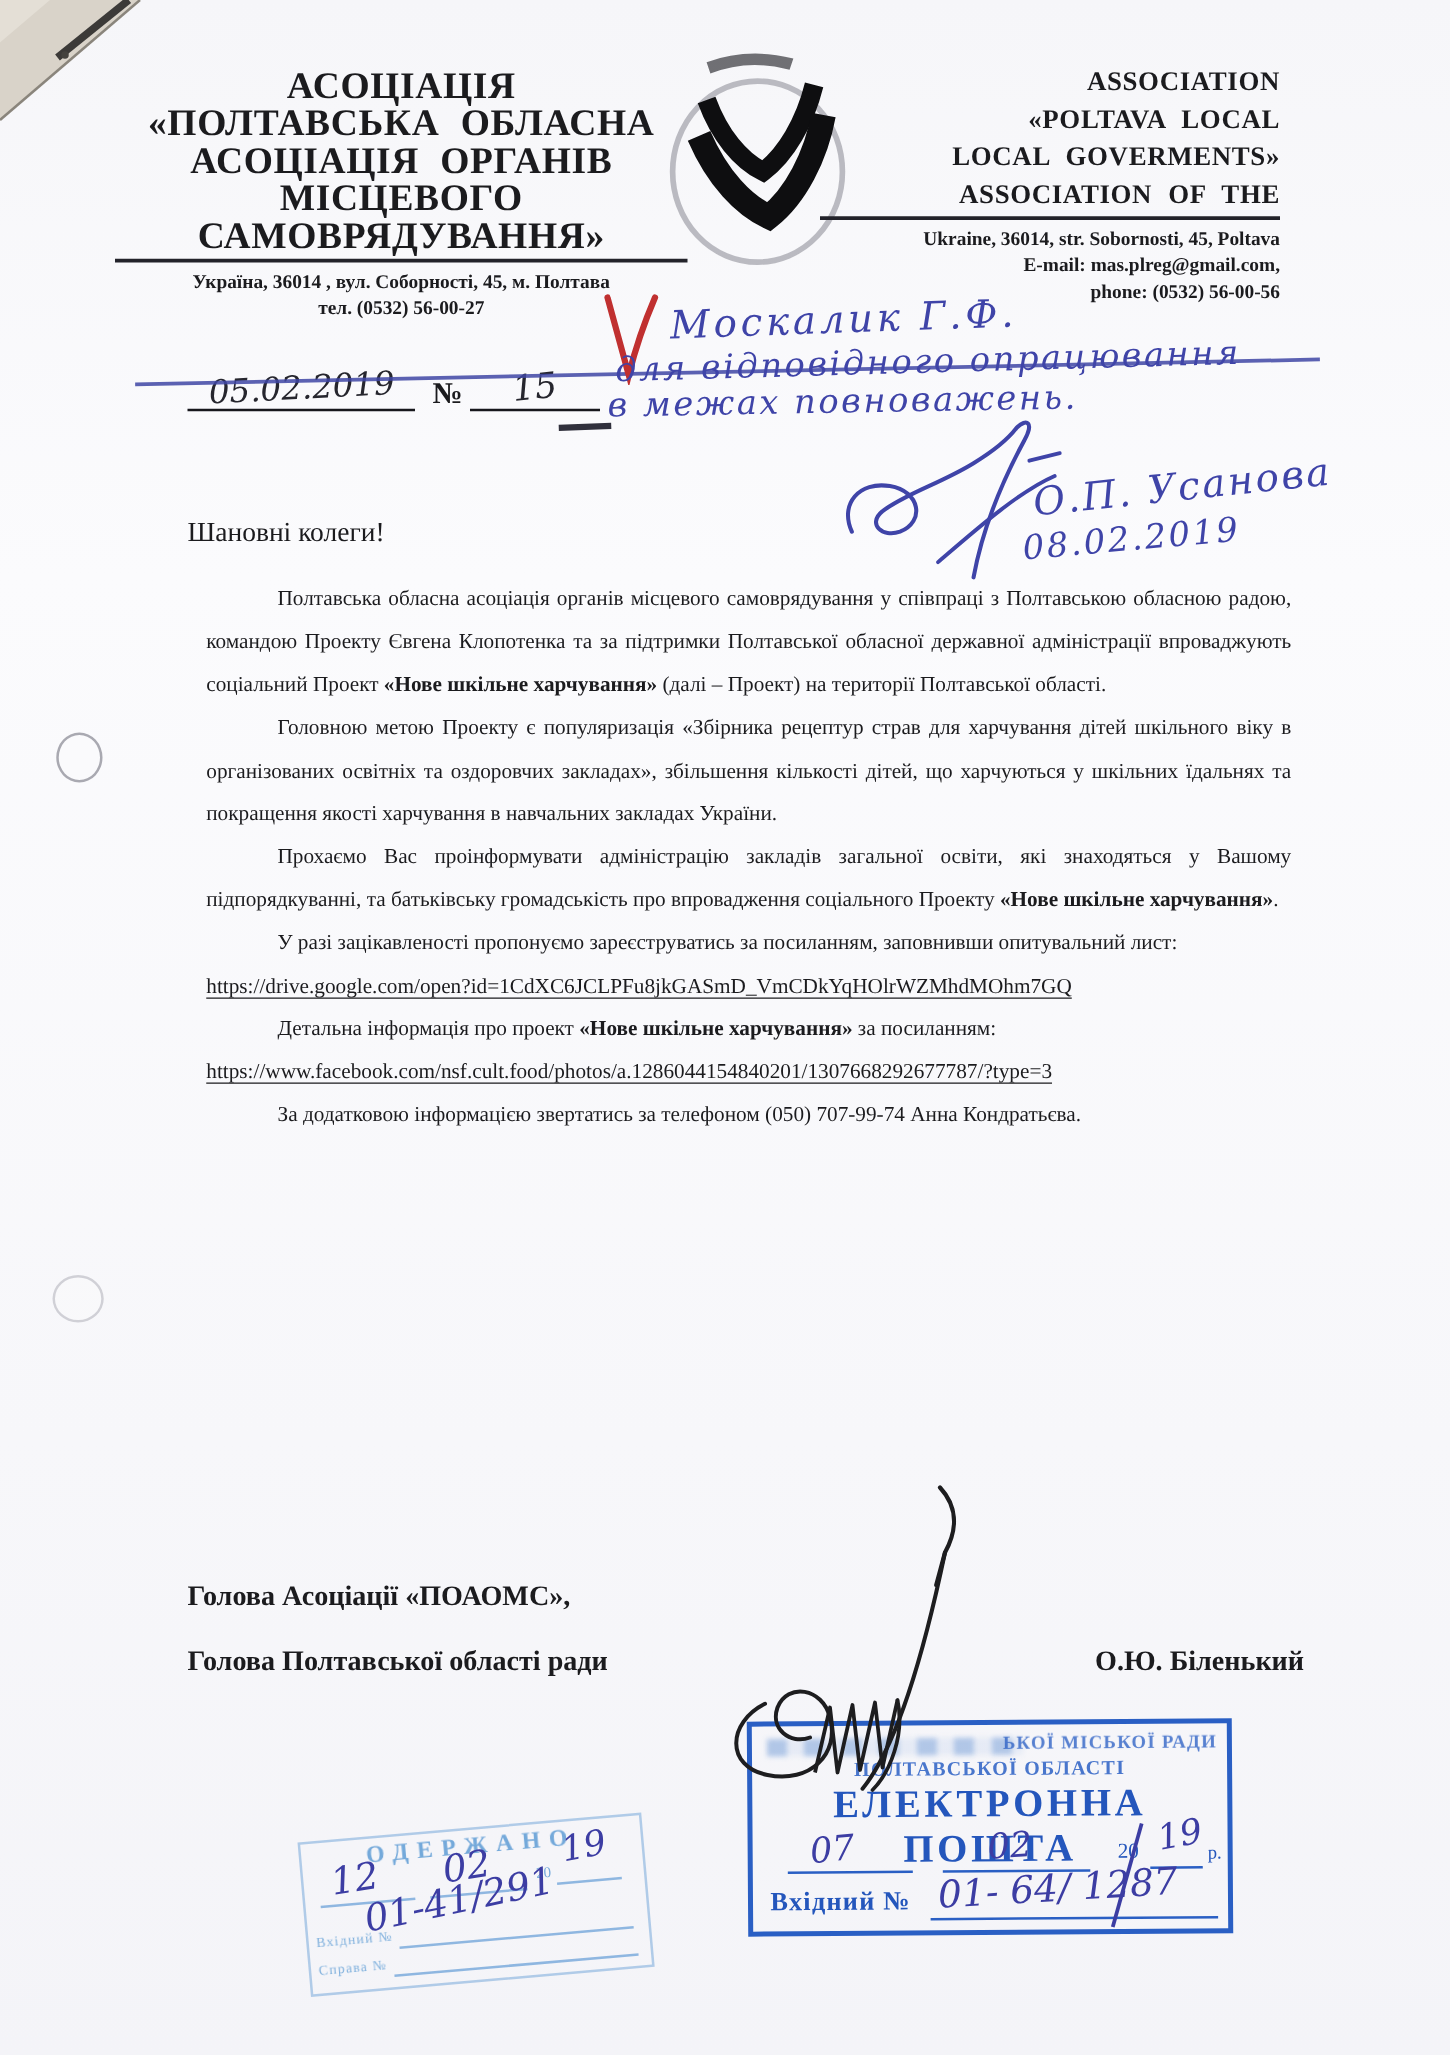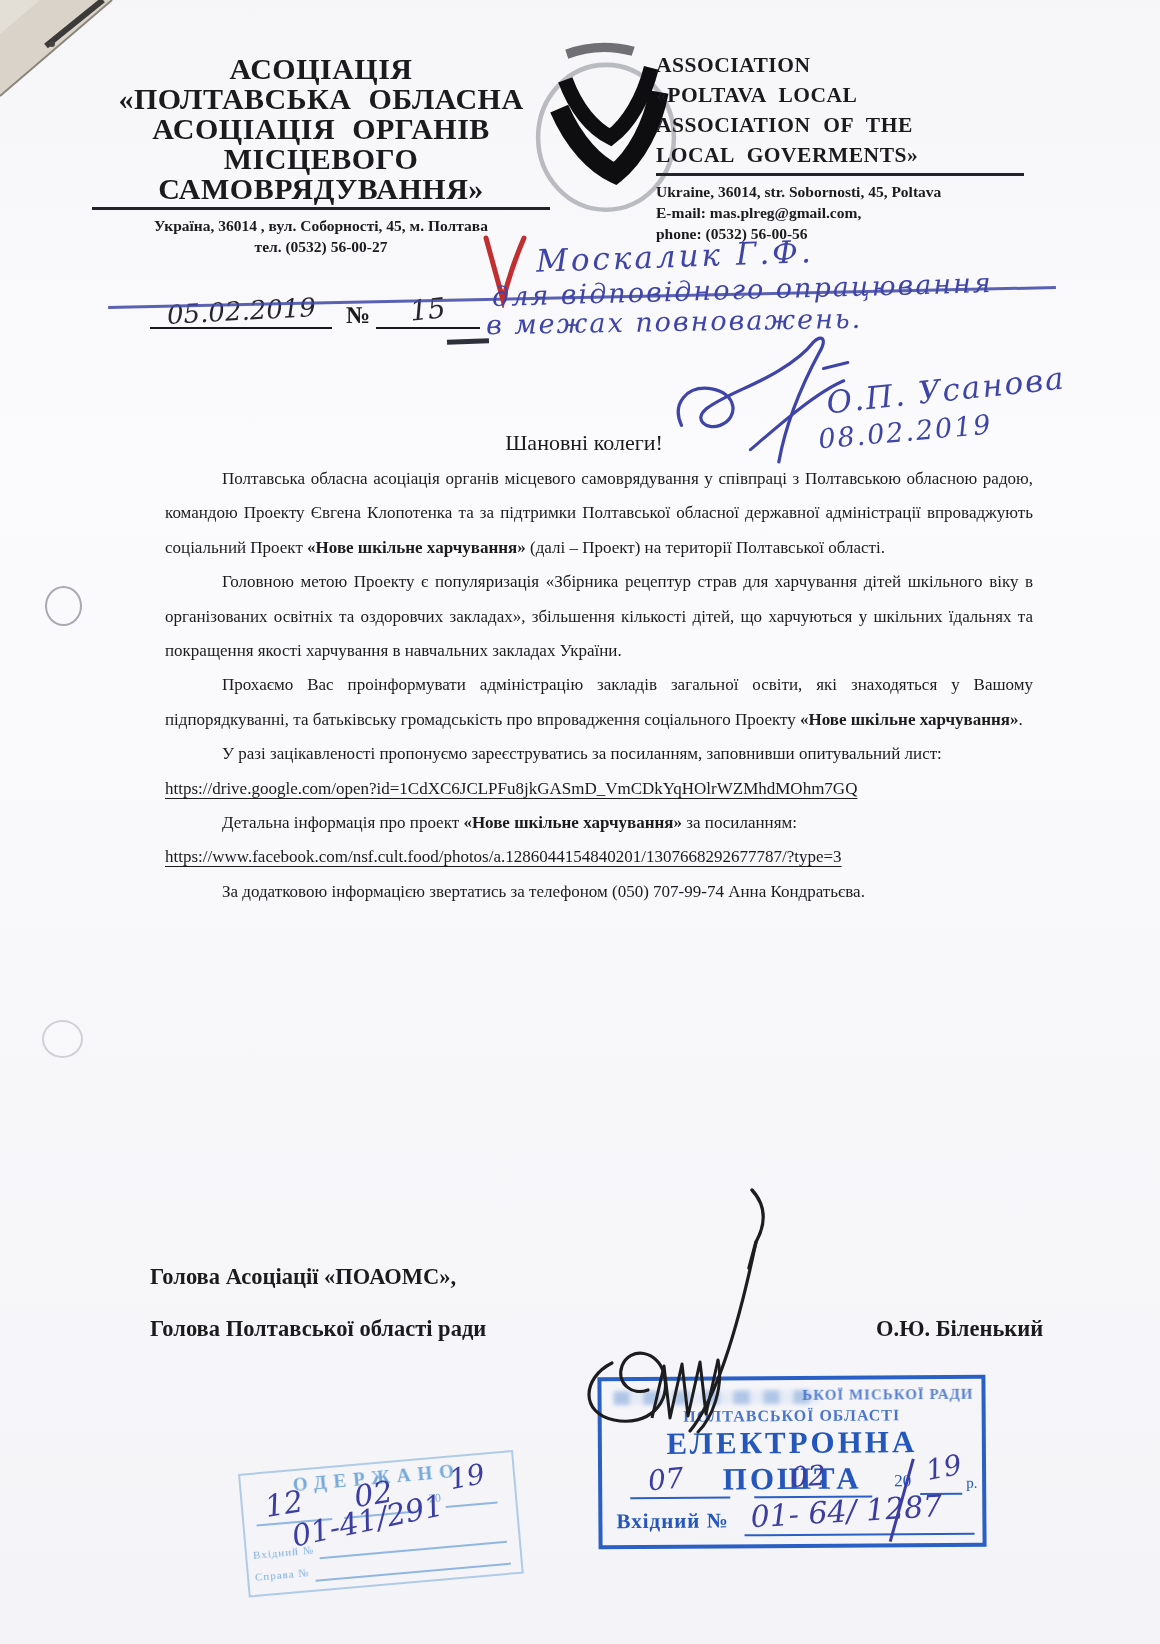--- a/index.html
+++ b/index.html
@@ -1,21 +1,21 @@
 <!DOCTYPE html>
 <html><head>
 <meta charset="utf-8">
 <style>
   html,body{margin:0;padding:0;background:#e9e9ec;}
   .page{position:relative;width:1160px;height:1644px;overflow:hidden;
         background:linear-gradient(180deg,#f6f6f9 0%,#fbfbfd 28%,#f7f7fa 70%,#f4f4f8 100%);
         font-family:"Liberation Serif",serif;color:#1b1b1e;}
   
   .lh-left{position:absolute;left:92px;top:54px;width:458px;text-align:center;}
-  .lh-right{position:absolute;left:656px;top:50px;width:368px;text-align:left;}
+  .lh-right{position:absolute;left:656px;top:50px;width:368px;text-align:right;}
   .lh-title{font-weight:700;font-size:30px;line-height:30px;word-spacing:9px;letter-spacing:.5px;}
   .lh-right .lh-title{font-size:21.5px;word-spacing:7px;}
   .lh-rule{border-bottom:3px solid #23232a;margin-top:3px;}
   .lh-addr{margin-top:5px;font-weight:700;font-size:15.5px;line-height:21px;}
   .logo{position:absolute;left:520px;top:40px;width:166px;height:178px;filter:blur(.4px);}
   
   .ref{position:absolute;left:150px;top:293px;display:flex;align-items:flex-end;}
   .ref-date{width:182px;text-align:center;border-bottom:2.5px solid #17171c;padding-bottom:1px;}
   .ref-no{margin:0 6px 0 14px;font-weight:700;font-size:24px;}
   .ref-num{width:104px;text-align:center;border-bottom:2.5px solid #17171c;padding-bottom:1px;}
@@ -26,21 +26,21 @@
   .res-underline{position:absolute;left:108px;top:296px;width:948px;height:2.5px;background:#4046a5;opacity:.85;transform:rotate(-1.2deg);}
   .res-check{position:absolute;left:480px;top:230px;width:48px;height:78px;}
   .res-l1{position:absolute;left:536px;top:238px;font-size:31px;letter-spacing:3px;transform:rotate(-2deg);}
   .res-l2{position:absolute;left:492px;top:274px;font-size:27px;letter-spacing:2px;transform:rotate(-1.6deg);}
   .res-l3{position:absolute;left:486px;top:306px;font-size:27px;letter-spacing:2px;transform:rotate(-1deg);}
   .pen-dash{position:absolute;left:447px;top:339px;width:42px;height:5px;background:#30303c;transform:rotate(-2deg);}
   .sig-usanova{position:absolute;left:652px;top:328px;width:205px;height:142px;}
   .res-signer{position:absolute;left:826px;top:372px;font-size:31px;letter-spacing:2px;transform:rotate(-6deg);}
   .res-date{position:absolute;left:818px;top:416px;font-size:27px;letter-spacing:2px;transform:rotate(-5deg);}
   
-  .salutation{position:absolute;left:150px;top:413px;width:868px;text-align:center;font-size:22px;margin-top:17px;}
+  .salutation{position:absolute;left:150px;top:413px;width:868px;font-size:22px;}
   .body{position:absolute;left:165px;top:462px;width:868px;font-size:17px;line-height:34.4px;text-align:justify;}
   .para{margin:0;text-indent:57px;}
   .para b{font-weight:700;}
   .doc-link{margin:0;text-indent:0;text-align:left;word-break:break-all;text-decoration:underline;text-underline-offset:4px;}
   
   .sb-l1{position:absolute;left:150px;top:1264px;font-weight:700;font-size:22.5px;}
   .sb-l2{position:absolute;left:150px;top:1316px;font-weight:700;font-size:22.5px;}
   .sb-name{position:absolute;left:876px;top:1316px;font-weight:700;font-size:22.5px;}
   .sig-bilenkyi{position:absolute;left:552px;top:1178px;width:252px;height:256px;z-index:6;}
   
@@ -96,22 +96,22 @@
   <svg class="logo" viewBox="0 0 110 117">
     <ellipse cx="57" cy="64" rx="45" ry="48" fill="none" stroke="#a6a6ad" stroke-width="3" opacity="0.75"></ellipse>
     <path d="M30,6 Q52,-2 76,4 L74,10 Q52,4 32,12 Z" fill="#4e4e52" opacity="0.8"></path>
     <path d="M30,26 C37,45 48,58 60,64 C72,55 82,38 87,18" fill="none" stroke="#0e0e10" stroke-width="10"></path>
     <path d="M26,45 C36,68 50,82 63,88 C77,77 88,56 92,34" fill="none" stroke="#0e0e10" stroke-width="13"></path>
   </svg>
 
   <div class="lh-right">
     <div class="lh-title">ASSOCIATION</div>
     <div class="lh-title">«POLTAVA LOCAL</div>
+    <div class="lh-title">LOCAL GOVERMENTS»</div>
     <div class="lh-title">ASSOCIATION OF THE</div>
-    <div class="lh-title">LOCAL GOVERMENTS»</div>
     <div class="lh-rule"></div>
     <div class="lh-addr">
       <div>Ukraine, 36014, str. Sobornosti, 45, Poltava</div>
       <div>E-mail: mas.plreg@gmail.com,</div>
       <div>phone: (0532) 56-00-56</div>
     </div>
   </div>
 
   <div class="ref">
     <span class="ref-date"><span class="hand hand-black">05.02.2019</span></span>

